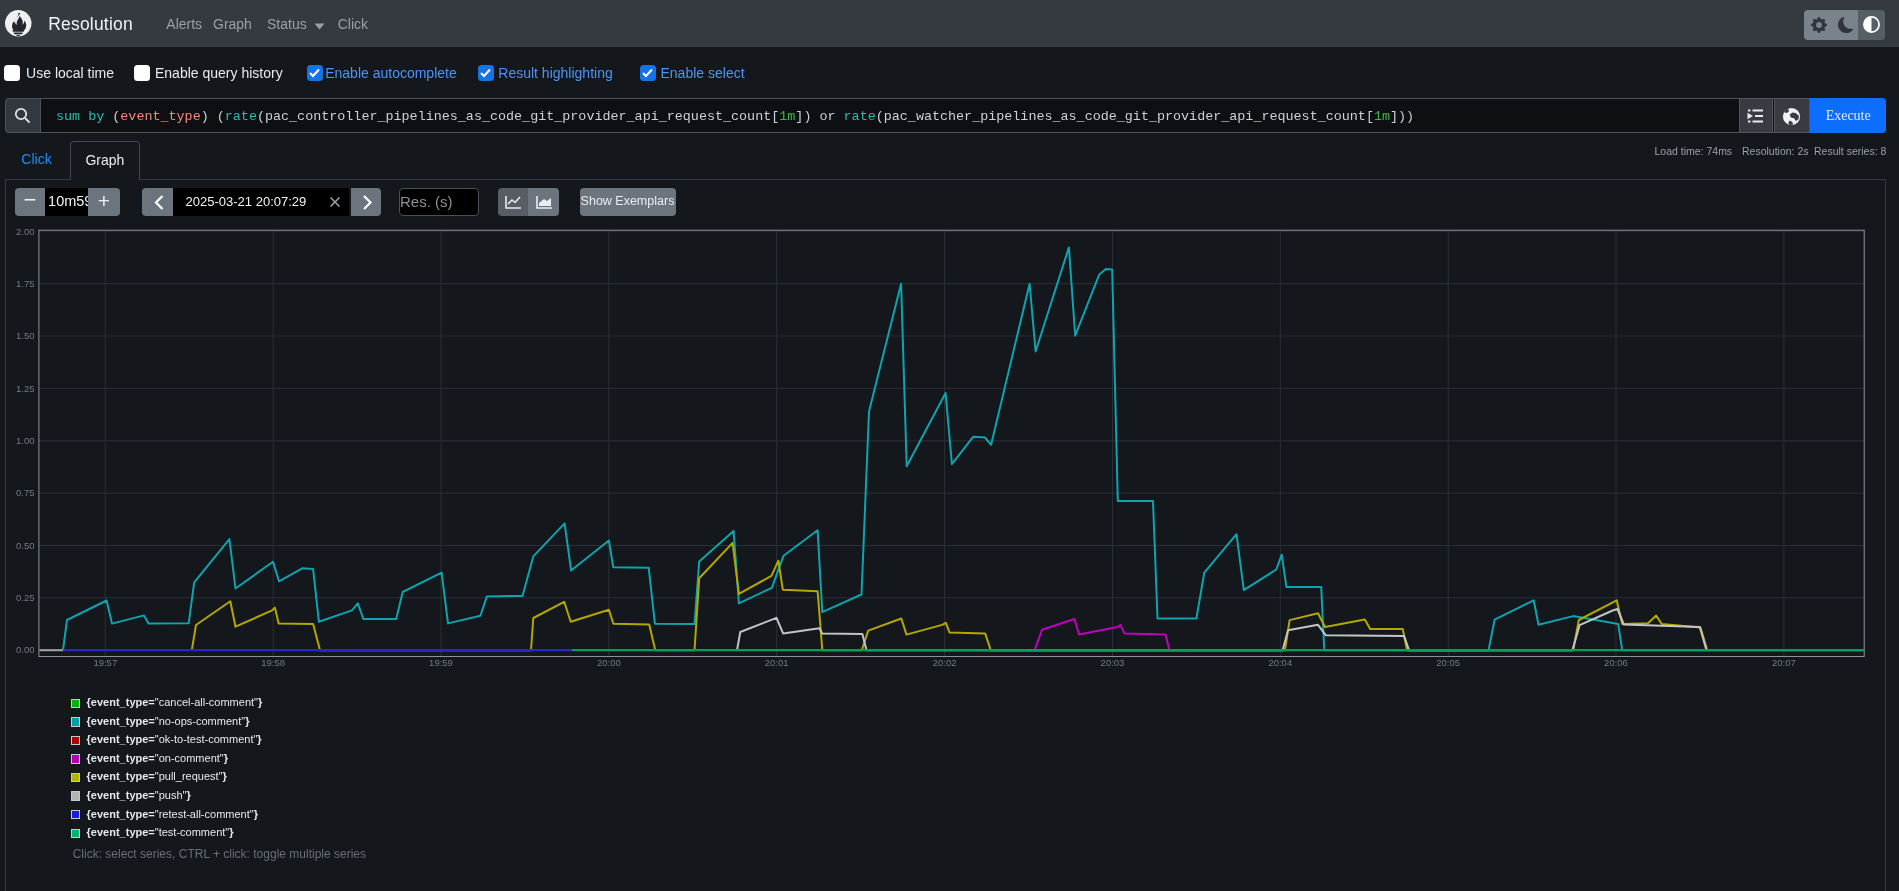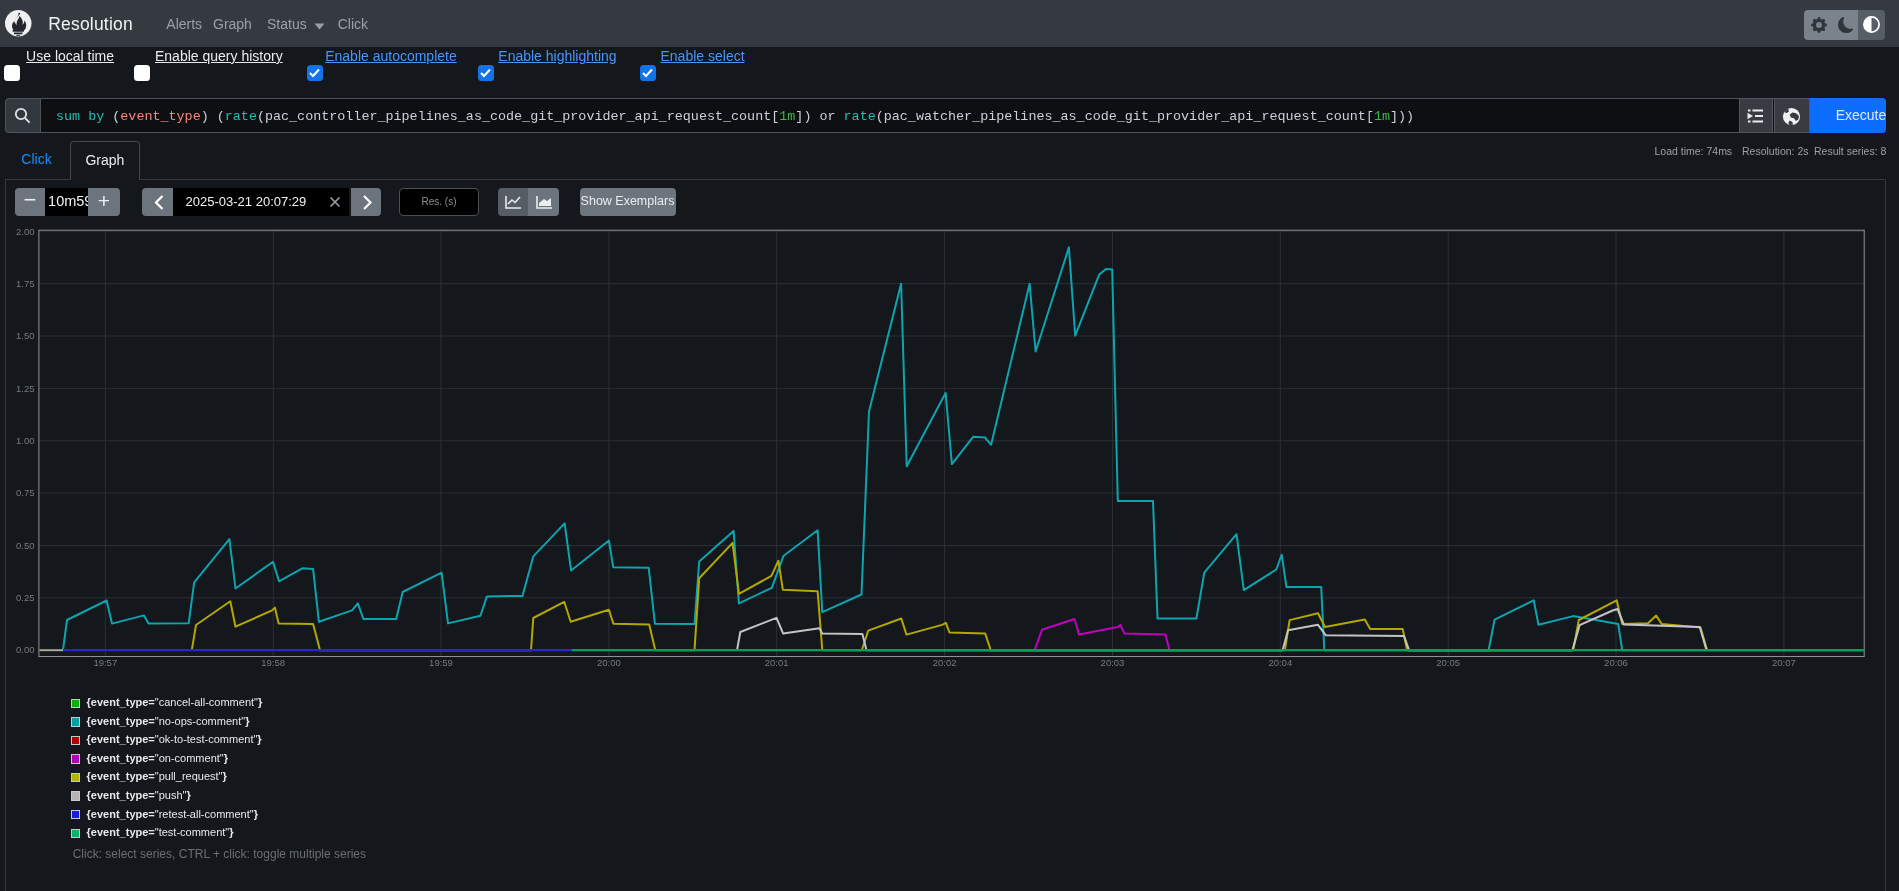--- a/index.html
+++ b/index.html
@@ -5,27 +5,27 @@
 * { margin:0; padding:0; box-sizing:border-box; }
 html,body { width:1899px; height:891px; background:#14171b; font-family:"Liberation Sans", sans-serif; overflow:hidden; }
 #page { position:relative; width:1899px; height:891px; }
 .abs { position:absolute; }
 .navbar { left:0; top:0; width:1899px; height:47px; background:#343a40; }
 .brand { left:48.2px; top:13.5px; font-size:17.5px; color:#f1f3f5; letter-spacing:0.2px; }
 .navlink { top:15.5px; font-size:14px; color:#9aa0a7; white-space:nowrap; }
 .chkbox { width:16px; height:16px; top:64.5px; border-radius:3.5px; }
 .chk-off { background:#ffffff; }
 .chk-on { background:#1473e6; }
-.chklabel { top:48px; font-size:14px; line-height:16px; color:#e9ecef;text-decoration:underline; }
+.chklabel { top:65px; font-size:14px; line-height:16px; color:#e9ecef; }
 .chklabel.blue { color:#4a95f7; }
 .qgroup { left:5.4px; top:98px; width:1880.9px; height:35.3px; background:#0d0f12; border:1px solid #4d535a; border-radius:4px; }
 .qaddon { left:5.4px; top:98px; width:36.1px; height:35.3px; background:#32383e; border:1px solid #4d535a; border-radius:4px 0 0 4px; }
 .qtext { left:56px; top:108.5px; font-family:"Liberation Mono", monospace; font-size:13.4px; white-space:pre; }
 .qbtn { top:98px; height:35.3px; background:#383c42; border:1px solid #53575d; }
-.execute { left:1810.1px; top:98px; width:76.2px; height:35.3px; background:#0d6efd; border-radius:0 4px 4px 0; color:#dfe9f5; font-size:14px; text-align:right; line-height:35px; }
+.execute { left:1810.1px; top:98px; width:76.2px; height:35.3px; background:#0d6efd; border-radius:0 4px 4px 0; color:#dfe9f5; font-size:14px; text-align:center; line-height:35px;font-family:Liberation Serif, serif; }
 .tab-table { left:21.3px; top:151px; font-size:14px; color:#1090ff; }
 .tab-graph { left:70px; top:140.8px; width:69.8px; height:38.8px; background:#14171b; border:1px solid #42474d; border-bottom:none; border-radius:4px 4px 0 0; color:#e9ecef; font-size:14px; text-align:center; line-height:36px; }
 .stats { top:144.5px; font-size:10.5px; color:#9ca1a8; white-space:nowrap; }
 .panel { left:4.5px; top:178.5px; width:1881.2px; height:712.5px; border:1px solid #35393f; border-bottom:none; }
 .cbtn { top:188.2px; height:27.5px; background:#6c757d; color:#e9edf0; text-align:center; }
 .cinput { top:188.2px; height:27.5px; background:#000000; color:#f1f3f5; }
 .legend-row { left:71.1px; font-size:11px; color:#e8eaec; white-space:pre; }
 .legend-sq { left:71.1px; width:9.4px; height:9.4px; border:1px solid #c7cacd; }
 .legend-txt { left:86.6px; }
 b { font-weight:bold; }
@@ -67,21 +67,21 @@
 <div class="abs chklabel " style="left:155.0px">Enable query history</div>
 <div class="abs chkbox chk-on" style="left:306.7px"></div>
 <svg class="abs" style="left:309.2px;top:67.5px" width="11" height="10">
       <path d="M1 5 L4 8 L10 1.5" stroke="#fff" stroke-width="2" fill="none"></path>
     </svg>
 <div class="abs chklabel blue" style="left:325.2px">Enable autocomplete</div>
 <div class="abs chkbox chk-on" style="left:477.7px"></div>
 <svg class="abs" style="left:480.2px;top:67.5px" width="11" height="10">
       <path d="M1 5 L4 8 L10 1.5" stroke="#fff" stroke-width="2" fill="none"></path>
     </svg>
-<div class="abs chklabel blue" style="left:498.3px">Enable highlighting</div>
+<div class="abs chklabel blue" style="left:498.3px">Result highlighting</div>
 <div class="abs chkbox chk-on" style="left:639.8px"></div>
 <svg class="abs" style="left:642.3px;top:67.5px" width="11" height="10">
       <path d="M1 5 L4 8 L10 1.5" stroke="#fff" stroke-width="2" fill="none"></path>
     </svg>
 <div class="abs chklabel blue" style="left:660.5px">Enable select</div>
 <div class="abs qgroup"></div>
 <div class="abs qaddon"></div>
 <svg class="abs" style="left:14px;top:107px" width="17" height="17" viewBox="0 0 17 17">
 <circle cx="7" cy="7" r="5.2" fill="none" stroke="#dfe3e7" stroke-width="1.8"></circle>
 <path d="M11 11 L15.6 15.6" stroke="#dfe3e7" stroke-width="1.8"></path>
@@ -122,21 +122,21 @@
       <path d="M9.5 1 L3 7.5 L9.5 14" stroke="#fff" stroke-width="2.2" fill="none"></path>
     </svg>
 <div class="abs cinput" style="left:172.9px;width:176.1px;text-align:center;line-height:27.5px;padding-right:30px;font-size:13px">2025-03-21 20:07:29</div>
 <svg class="abs" style="left:328.5px;top:196px" width="12" height="12">
       <path d="M1.5 1.5 L10.5 10.5 M10.5 1.5 L1.5 10.5" stroke="#9aa0a6" stroke-width="1.6"></path>
     </svg>
 <div class="abs cbtn" style="left:350.7px;width:30.2px;border-radius:0 4px 4px 0"></div>
 <svg class="abs" style="left:360.5px;top:194.5px" width="12" height="15">
       <path d="M3 1 L9.5 7.5 L3 14" stroke="#fff" stroke-width="2.2" fill="none"></path>
     </svg>
-<div class="abs" style="left:399px;top:188.2px;width:80px;height:27.5px;background:#000;border:1px solid #4a5056;border-radius:4px;color:#8a9097;font-size:10px;text-align:center;line-height:25px">Res. (s)</div>
+<div class="abs" style="left:399px;top:188.2px;width:80px;height:27.5px;background:#000;border:1px solid #4a5056;border-radius:4px;color:#8a9097;font-size:15px;line-height:25px">Res. (s)</div>
 <div class="abs cbtn" style="left:498.1px;width:30px;border-radius:4px 0 0 4px;background:#565d64"></div>
 <svg class="abs" style="left:504.5px;top:195px" width="17" height="14" viewBox="0 0 17 14">
 <path d="M1 1 V13 H16" stroke="#e9edf0" stroke-width="1.6" fill="none"></path>
 <path d="M3 9 L7 5 L10 7.5 L15 2" stroke="#e9edf0" stroke-width="1.6" fill="none"></path>
 </svg>
 <div class="abs cbtn" style="left:528.1px;width:31.4px;border-radius:0 4px 4px 0"></div>
 <svg class="abs" style="left:535.5px;top:195px" width="17" height="14" viewBox="0 0 17 14">
 <path d="M1 1 V13 H16" stroke="#e9edf0" stroke-width="1.6" fill="none"></path>
 <path d="M3 11 L3 8 L8 4 L11 6 L15 3 L15 11 Z" fill="#e9edf0"></path>
 </svg>

